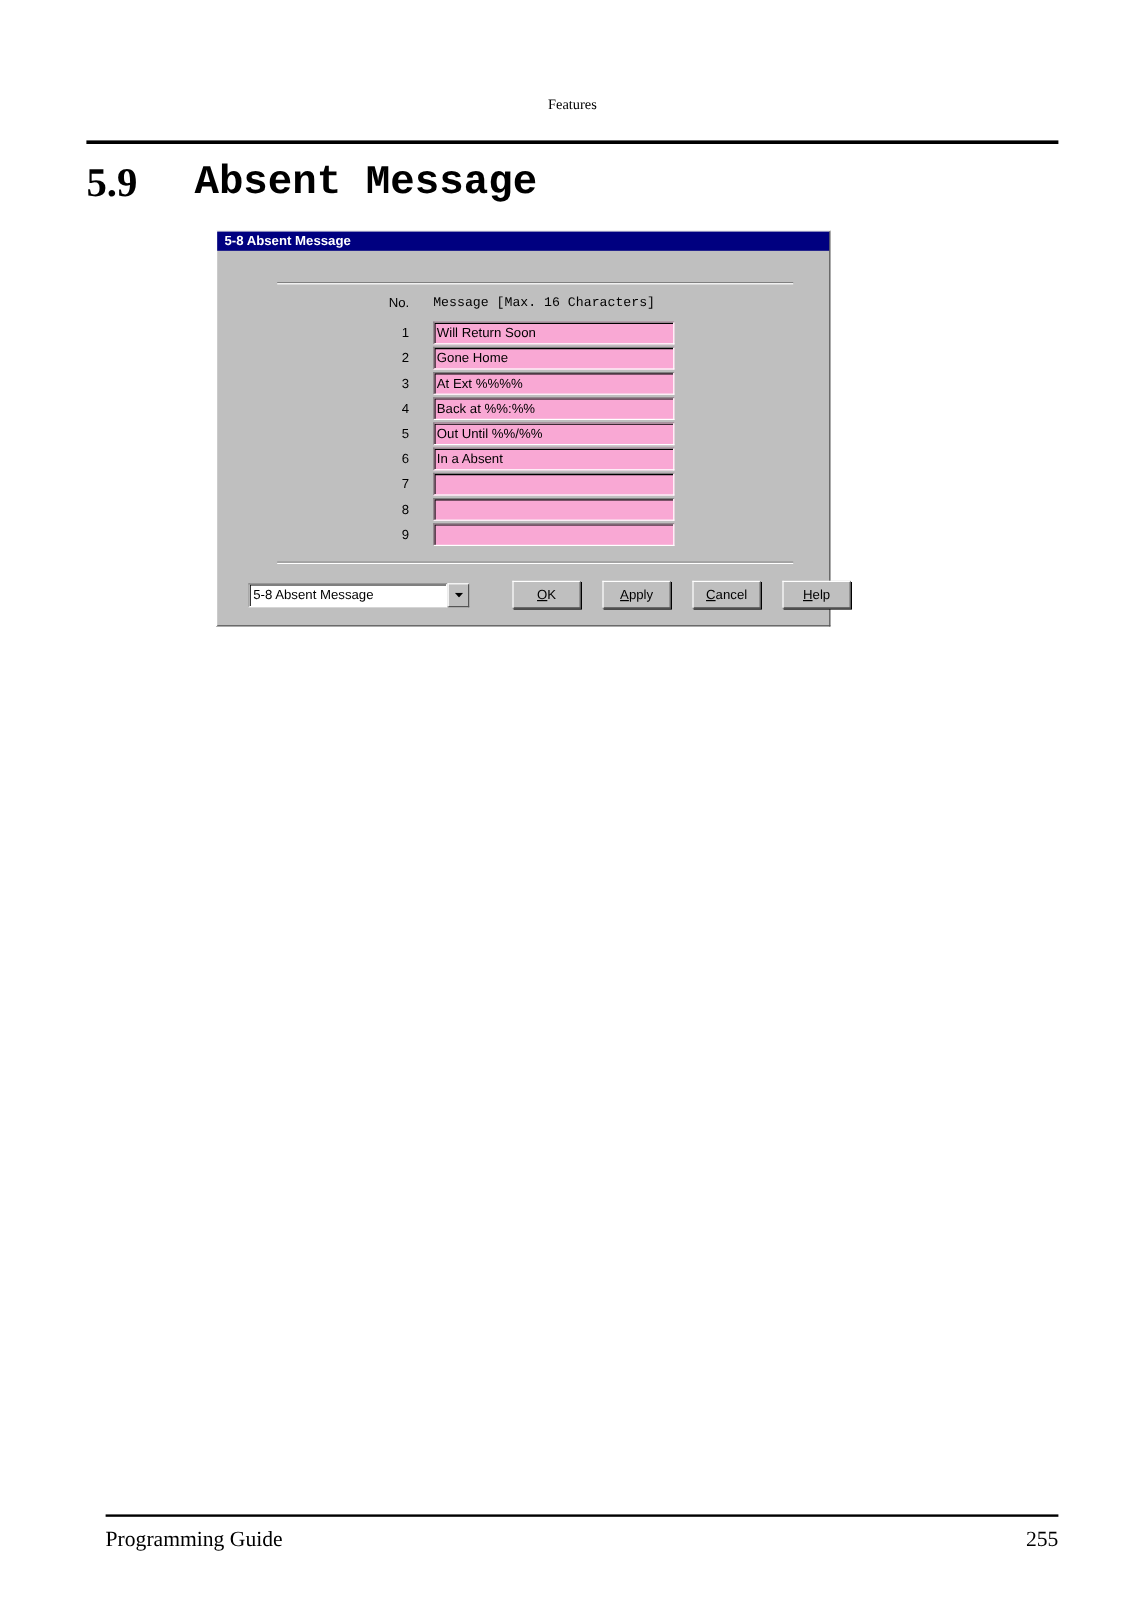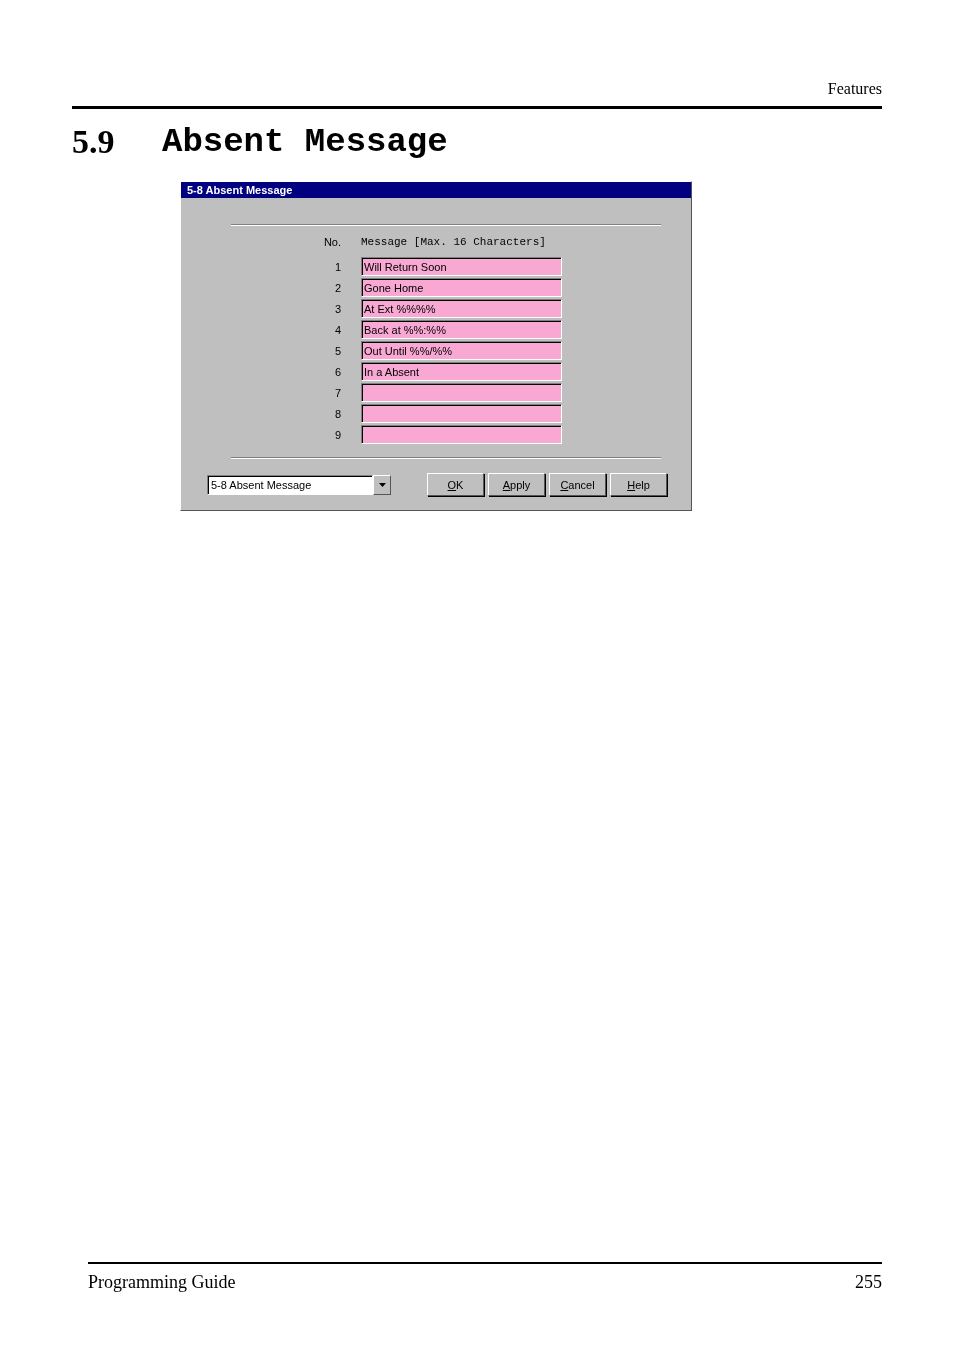--- a/index.html
+++ b/index.html
@@ -8,23 +8,23 @@
     font-family: "Times New Roman", Times, serif;
     width: 954px;
     height: 1351px;
     color: #000;
     position: relative;
   }
   .page {
     padding: 80px 72px 0 72px;
   }
   .header-text {
-    text-align: right;
-    font-size: 16px;
-    margin-bottom: 8px;
+    text-align: center;
+    font-size: 12px;
+    margin-bottom: 22px;
   }
   .top-rule {
     border: none;
     border-top: 3px solid #000;
     margin: 0 0 14px 0;
   }
   .title-row {
     display: flex;
     align-items: center;
     margin-bottom: 20px;
@@ -153,21 +153,21 @@
     border-right: 1px solid #555;
     border-bottom: 1px solid #555;
     display: flex;
     align-items: center;
     justify-content: center;
     margin-left: 0px;
   }
   .combo .cb svg { display: block; }
   .btns {
     display: flex;
-    gap: 4px;
+    gap: 18px;
     margin-left: auto;
     padding-left: 36px;
   }
   .wbtn {
     width: 55px;
     height: 21px;
     background: #bfbfbf;
     border-left: 1px solid #fff;
     border-top: 1px solid #fff;
     border-right: 1px solid #555;

